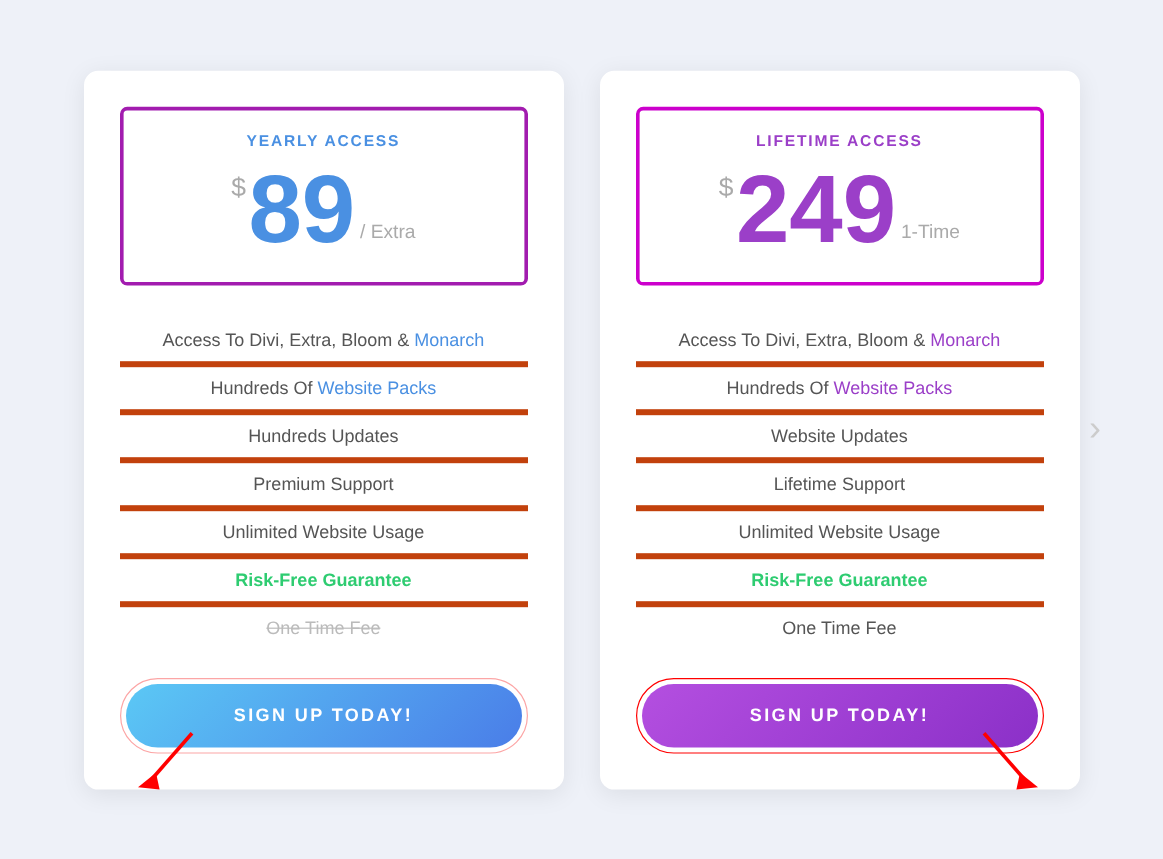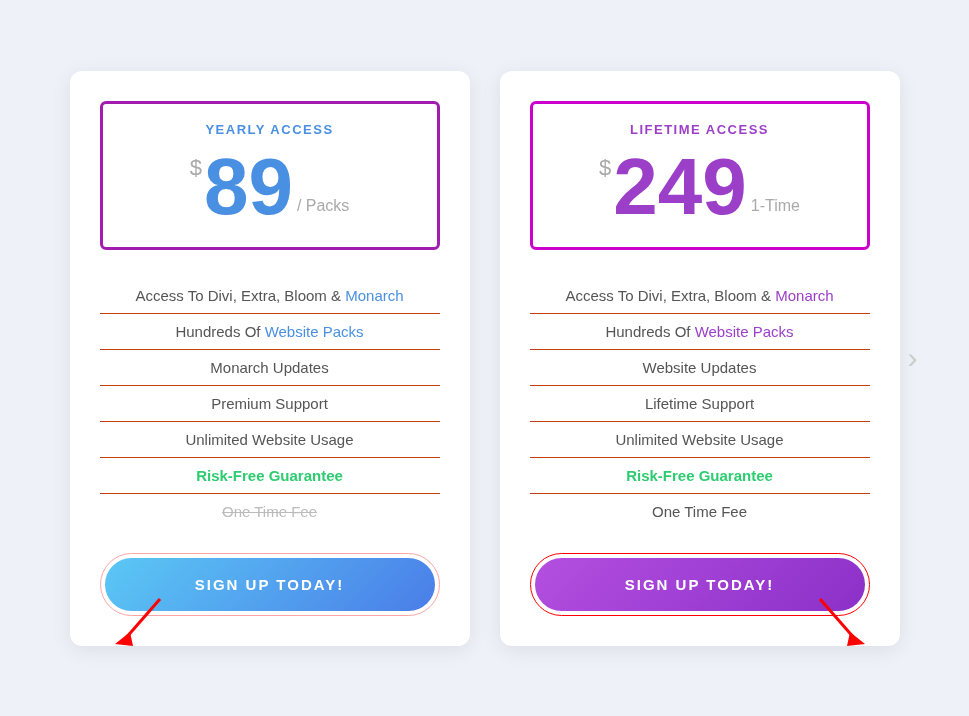--- a/index.html
+++ b/index.html
@@ -70,21 +70,21 @@
     }
     .features-list {
       list-style: none;
       text-align: center;
       margin-bottom: 24px;
     }
     .features-list li {
       font-size: 15px;
       color: #555;
       padding: 9px 0;
-      border-bottom: 1px solid #c2410c;
+      border-bottom: 5px solid #c2410c;
     }
     .features-list li:last-child { border-bottom: none; }
     .feature-blue { color: #4a90e2; }
     .feature-purple { color: #9b3fc8; }
     .feature-green { color: #2ecc71; font-weight: 700; }
     .feature-strikethrough { text-decoration: line-through; color: #bbb; }
     .btn-wrapper {
       border: 1px solid #fca5a5;
       border-radius: 40px;
       padding: 4px;
@@ -126,32 +126,32 @@
 
 <div class="pricing-wrapper">
 
   <div class="card-container" style="position:relative;">
     <div class="pricing-card">
       <div class="price-box">
         <div class="plan-label blue">Yearly Access</div>
         <div class="price-row">
           <span class="dollar-sign">$</span>
           <span class="price-number blue">89</span>
-          <span class="price-suffix">/ Packs</span>
+          <span class="price-suffix">/ Extra</span>
         </div>
       </div>
 
       <ul class="features-list">
         <li>
           <span>Access To Divi, Extra, Bloom &amp; </span><span class="feature-blue">Monarch</span>
         </li>
         <li>
           <span>Hundreds Of </span><span class="feature-blue">Website Packs</span>
         </li>
-        <li>Monarch Updates</li>
+        <li>Hundreds Updates</li>
         <li>Premium Support</li>
         <li>Unlimited Website Usage</li>
         <li><span class="feature-green">Risk-Free Guarantee</span></li>
         <li><span class="feature-strikethrough">One Time Fee</span></li>
       </ul>
 
       <div class="btn-wrapper">
         <button class="signup-btn blue-btn">SIGN UP TODAY!</button>
       </div>
     </div>

